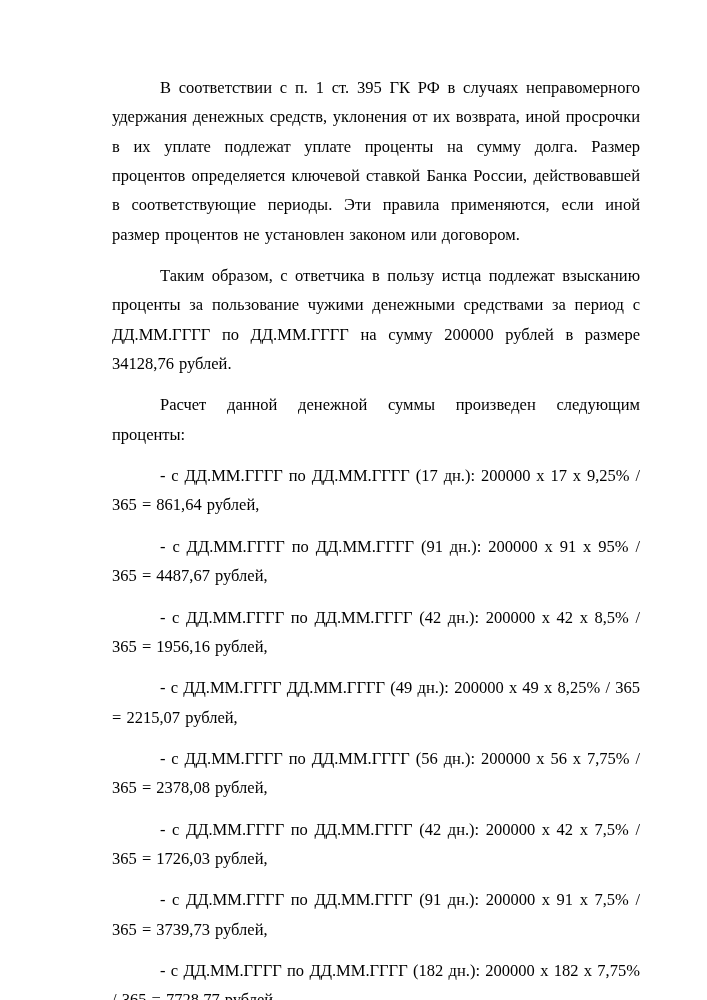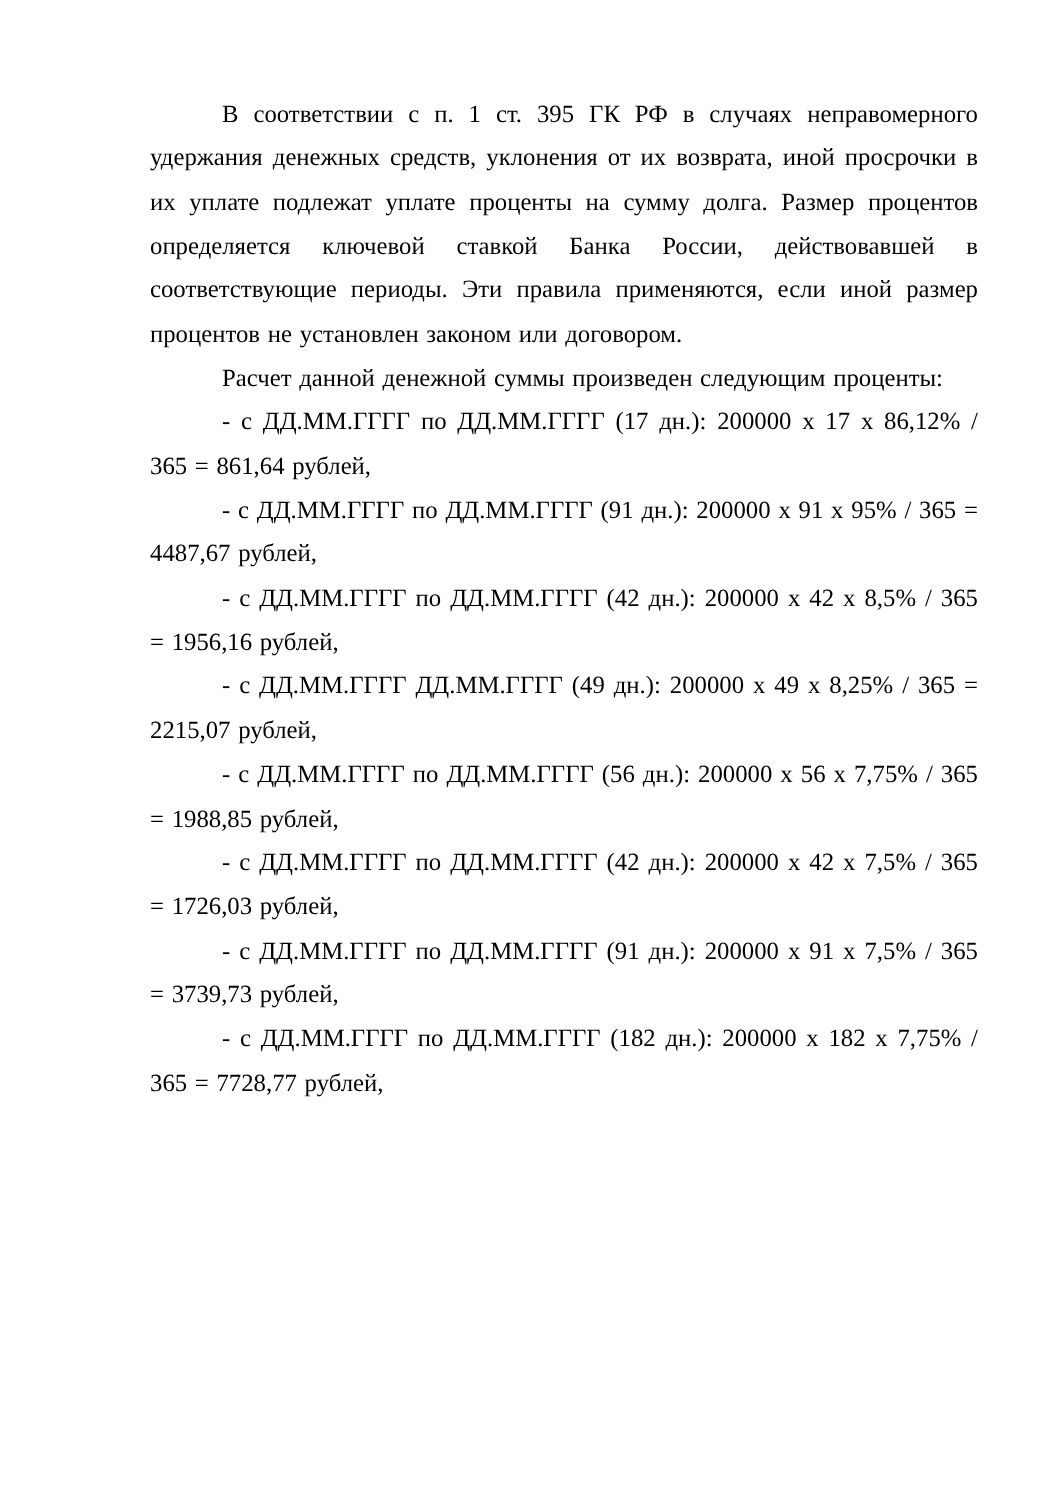--- a/index.html
+++ b/index.html
@@ -23,38 +23,39 @@
     height: 1000px;
     background: #ffffff;
   }
   .text-block {
     position: absolute;
     left: 100px;
     top: 61px;
     width: 552px;
   }
   .text-block p {
-    margin: 0;
+    margin: 12px;
     padding: 0;
     font-size: 16.5px;
     line-height: 29.35px;
     text-align: justify;
     text-indent: 48px;
     word-spacing: 1px;
   }
 </style>
 </head>
 <body>
 
 <div class="page-sheet">
   <div class="text-block">
     <p>В соответствии с п. 1 ст. 395 ГК РФ в случаях неправомерного удержания денежных средств, уклонения от их возврата, иной просрочки в их уплате подлежат уплате проценты на сумму долга. Размер процентов определяется ключевой ставкой Банка России, действовавшей в соответствующие периоды. Эти правила применяются, если иной размер процентов не установлен законом или договором.</p>
+    <p>Таким образом, с ответчика в пользу истца подлежат взысканию проценты за пользование чужими денежными средствами за период с ДД.ММ.ГГГГ по ДД.ММ.ГГГГ на сумму 200000 рублей в размере 34128,76 рублей.</p>
     <p>Расчет данной денежной суммы произведен следующим проценты:</p>
-    <p>- с ДД.ММ.ГГГГ по ДД.ММ.ГГГГ (17 дн.): 200000 х 17 х 86,12% / 365 = 861,64 рублей,</p>
+    <p>- с ДД.ММ.ГГГГ по ДД.ММ.ГГГГ (17 дн.): 200000 х 17 х 9,25% / 365 = 861,64 рублей,</p>
     <p>- с ДД.ММ.ГГГГ по ДД.ММ.ГГГГ (91 дн.): 200000 х 91 х 95% / 365 = 4487,67 рублей,</p>
     <p>- с ДД.ММ.ГГГГ по ДД.ММ.ГГГГ (42 дн.): 200000 х 42 х 8,5% / 365 = 1956,16 рублей,</p>
     <p>- с ДД.ММ.ГГГГ ДД.ММ.ГГГГ (49 дн.): 200000 х 49 х 8,25% / 365 = 2215,07 рублей,</p>
-    <p>- с ДД.ММ.ГГГГ по ДД.ММ.ГГГГ (56 дн.): 200000 х 56 х 7,75% / 365 = 1988,85 рублей,</p>
+    <p>- с ДД.ММ.ГГГГ по ДД.ММ.ГГГГ (56 дн.): 200000 х 56 х 7,75% / 365 = 2378,08 рублей,</p>
     <p>- с ДД.ММ.ГГГГ по ДД.ММ.ГГГГ (42 дн.): 200000 х 42 х 7,5% / 365 = 1726,03 рублей,</p>
     <p>- с ДД.ММ.ГГГГ по ДД.ММ.ГГГГ (91 дн.): 200000 х 91 х 7,5% / 365 = 3739,73 рублей,</p>
     <p>- с ДД.ММ.ГГГГ по ДД.ММ.ГГГГ (182 дн.): 200000 х 182 х 7,75% / 365 = 7728,77 рублей,</p>
   </div>
 </div>
 
 </body></html>

